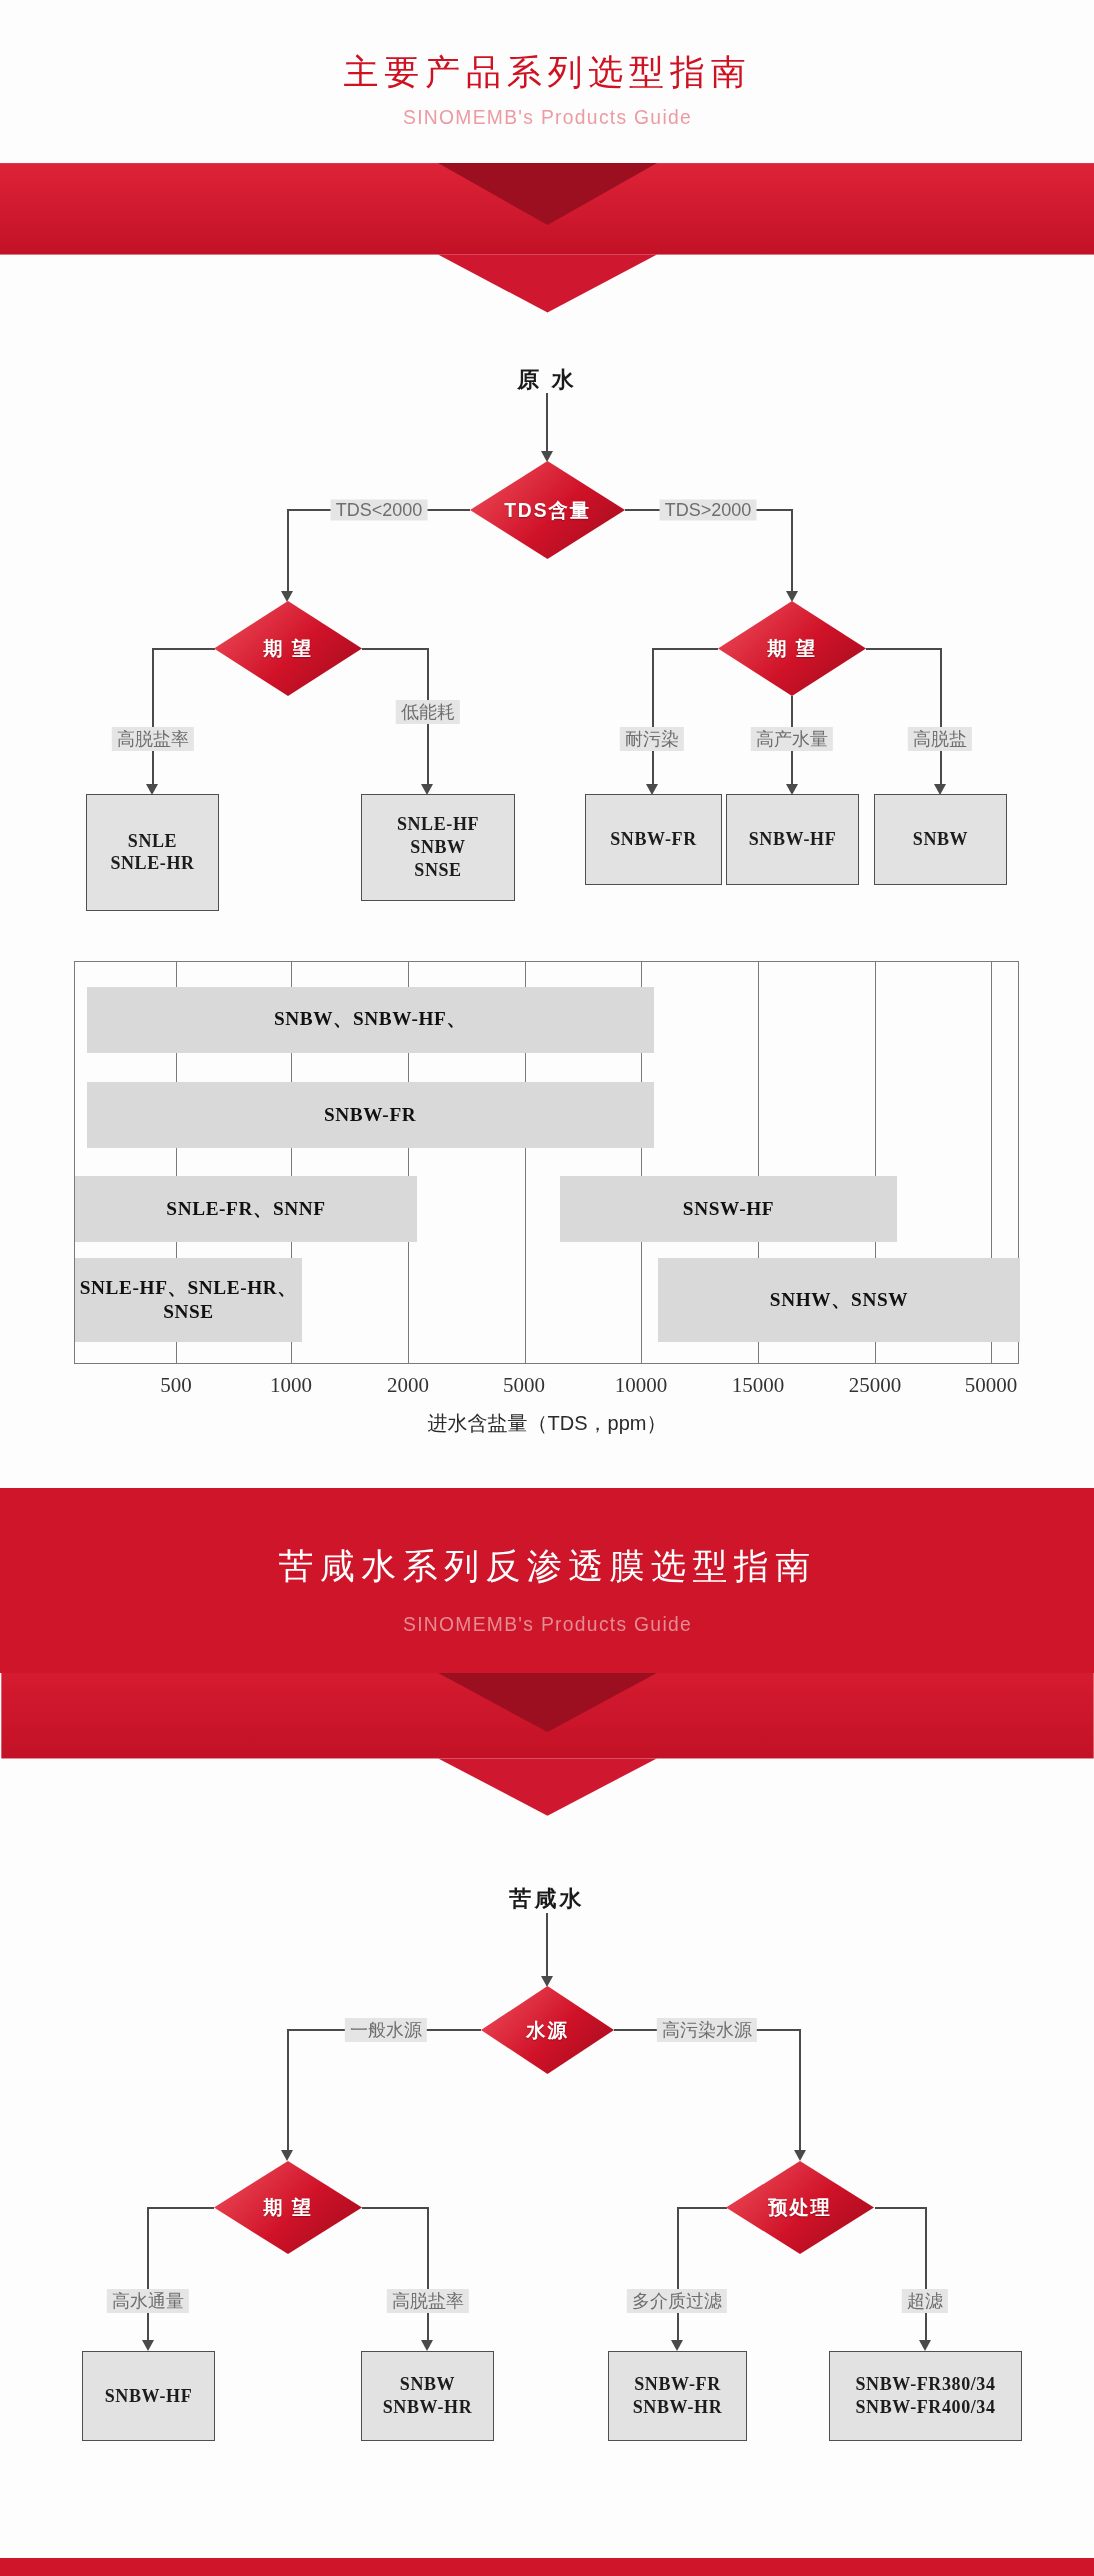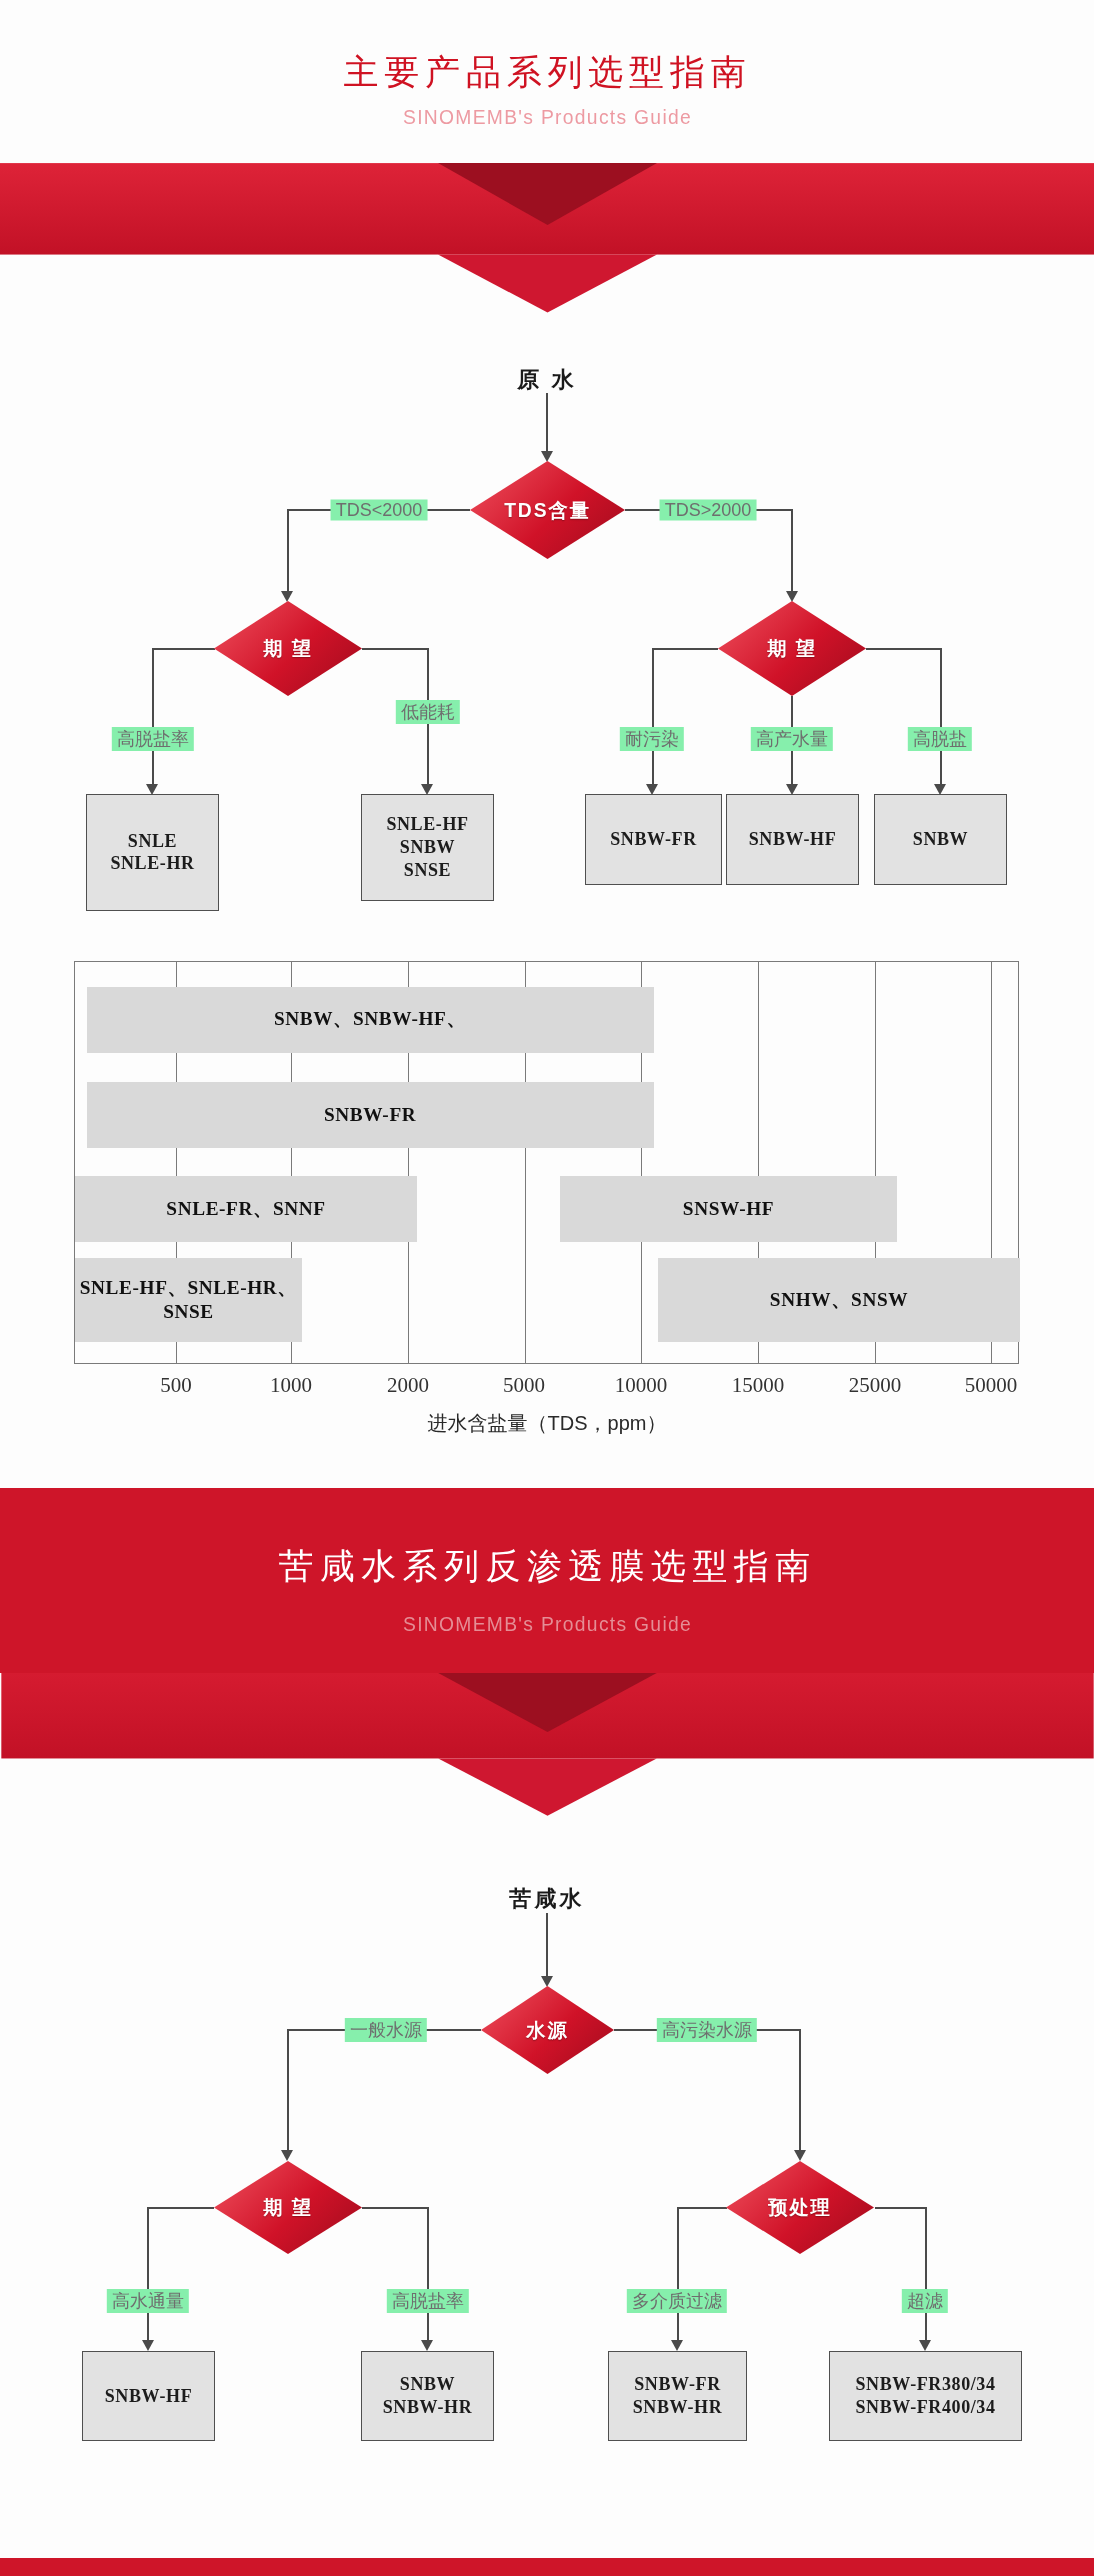--- a/index.html
+++ b/index.html
@@ -4,21 +4,21 @@
 <style>
   *{margin:0;padding:0;box-sizing:border-box}
   html,body{background:#ffffff}
   body{font-family:"Liberation Sans","DejaVu Sans",sans-serif;}
   .page{position:relative;width:1095px;height:2576px;background:#fdfdfd;overflow:hidden;margin:0 auto}
   .abs{position:absolute}
   .hline,.vline{position:absolute;background:#4a4a4a;z-index:1}
   .arr-d{position:absolute;width:0;height:0;border-left:6.4px solid transparent;border-right:6.4px solid transparent;border-top:11px solid #4a4a4a;z-index:1}
   .diamond{position:absolute;display:flex;align-items:center;justify-content:center;color:#fff;font-weight:bold;font-size:19.3px;letter-spacing:1.9px;clip-path:polygon(50% 0,100% 50%,50% 100%,0 50%);background:linear-gradient(135deg,#f0525f 0%,#d01228 55%,#9f0b1d 100%);text-shadow:0 0.6px 1.3px rgba(0,0,0,.3);z-index:2;white-space:nowrap}
   .pbox{position:absolute;background:#e2e2e2;border:1.3px solid #4f4f4f;display:flex;flex-direction:column;align-items:center;justify-content:center;gap:1.9px;font-weight:bold;font-size:18px;color:#1c1c1c;font-family:"Liberation Serif","DejaVu Serif",serif;letter-spacing:0.6px;z-index:2;text-align:center}
-  .clabel{position:absolute;transform:translate(-50%,-50%);background:#86efac;color:#6e6e6e;font-size:18px;padding:0 5.2px;white-space:nowrap;z-index:3}
+  .clabel{position:absolute;transform:translate(-50%,-50%);background:#e5e5e5;color:#6e6e6e;font-size:18px;padding:0 5.2px;white-space:nowrap;z-index:3}
   .srclabel{position:absolute;transform:translateX(-50%);font-size:22px;font-weight:bold;color:#1a1a1a;letter-spacing:3.2px;white-space:nowrap;z-index:2}
   .bigtitle{position:absolute;left:0;width:1095px;text-align:center;font-weight:normal;white-space:nowrap}
   .chart{position:absolute;left:74px;top:961px;width:945px;height:403px;border:1.3px solid #7a7a7a;background:#fdfdfd}
   .grid{position:absolute;top:0;bottom:0;width:1.3px;background:#7a7a7a;z-index:1}
   .bar{position:absolute;background:#d9d9d9;display:flex;flex-direction:column;align-items:center;justify-content:center;font-weight:bold;font-size:19.3px;color:#111;font-family:"Liberation Serif","DejaVu Serif",serif;letter-spacing:0.6px;z-index:2;text-align:center;line-height:1.25}
   .tick{position:absolute;transform:translateX(-50%);font-size:21px;color:#333;font-family:"Liberation Serif","DejaVu Serif",serif;white-space:nowrap}
   .ribbon{position:absolute;left:0;width:1095px;z-index:1}
   .redblock{position:absolute;left:0;width:1095px;background:#ce1529}
 </style>
 </head>
@@ -89,21 +89,21 @@
 
     <div class="hline" style="left:866px;top:648px;width:75px;height:1.9px"></div>
     <div class="vline" style="left:940px;top:648px;width:1.9px;height:138px"></div>
     <div class="arr-d" style="left:934px;top:784px"></div>
     <div class="clabel" style="left:940px;top:739px">高脱盐</div>
 
     <div class="pbox" style="left:86px;top:794px;width:133px;height:117px">
       <span>SNLE</span>
       <span>SNLE-HR</span>
     </div>
-    <div class="pbox" style="left:361px;top:794px;width:133px;height:107px">
+    <div class="pbox" style="left:361px;top:794px;width:154px;height:107px">
       <span>SNLE-HF</span>
       <span>SNBW</span>
       <span>SNSE</span>
     </div>
     <div class="pbox" style="left:585px;top:794px;width:137px;height:91px">
       <span>SNBW-FR</span>
     </div>
     <div class="pbox" style="left:726px;top:794px;width:133px;height:91px">
       <span>SNBW-HF</span>
     </div>

